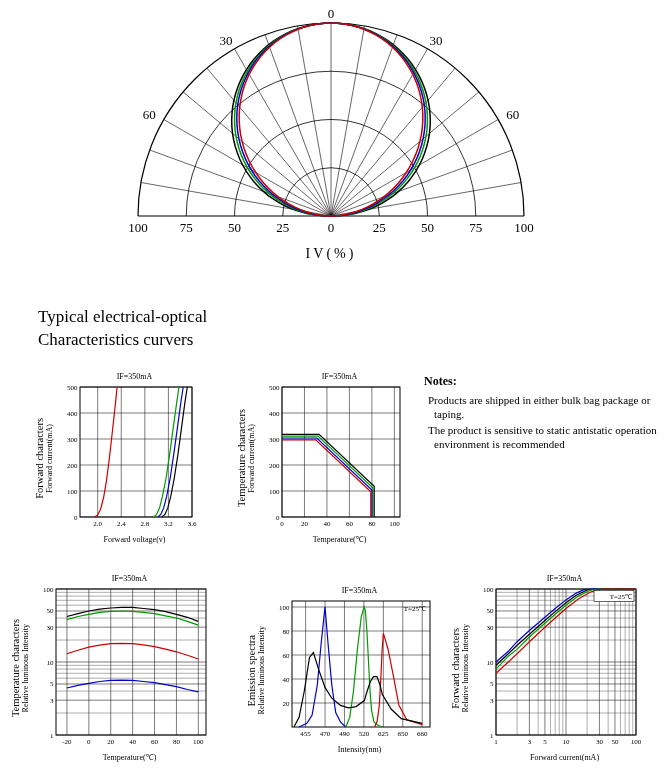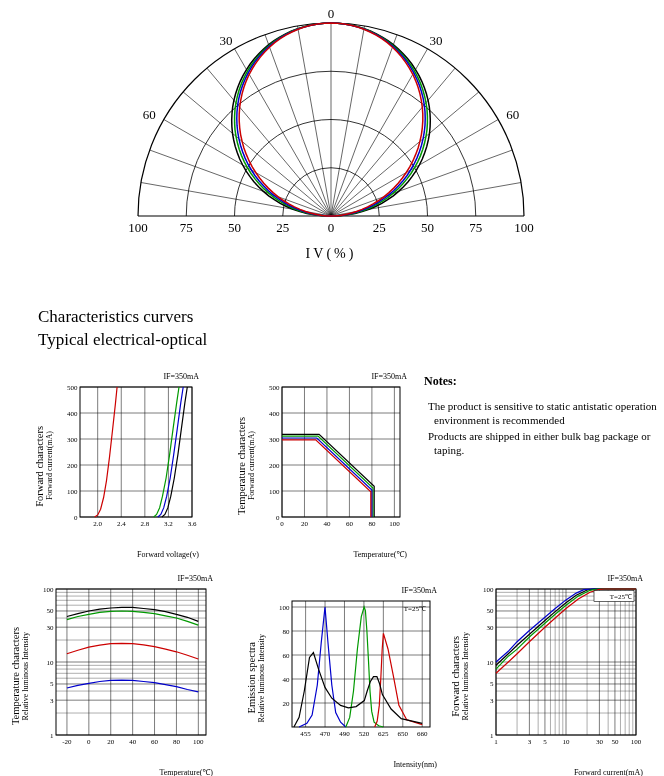--- a/index.html
+++ b/index.html
@@ -7,26 +7,26 @@
   #page{width:664px;height:776px;background:#ffffff;position:relative;
         font-family:"Liberation Serif",serif;color:#000;overflow:hidden}
   .abs{position:absolute}
   #polar-wrap{left:0;top:0;width:664px;height:272px}
   #section-title{left:38px;top:306px;font-size:17px;line-height:1.35}
   .chart-block{position:absolute;display:flex;align-items:center}
   .vtitles{display:flex;flex-direction:row;align-items:center;margin-right:2px}
   .vtext{display:block;writing-mode:vertical-rl;transform:rotate(180deg);white-space:nowrap}
   .vtext.group{font-size:10.5px}
   .vtext.axis{font-size:8px}
-  .plotcol{display:flex;flex-direction:column;align-items:flex-end}
+  .plotcol{display:flex;flex-direction:column;align-items:center}
   .hdr{font-size:8px;height:10px;line-height:10px;padding-left:14px}
-  .xlab{font-size:8px;height:11px;line-height:11px;margin-top:18px;padding-left:14px}
+  .xlab{font-size:8px;height:11px;line-height:11px;margin-top:3px;padding-left:14px}
   svg text{font-family:"Liberation Serif",serif;fill:#000}
   #notes{left:424px;top:374px;width:234px;font-size:11px;line-height:1.3}
-  #notes .notes-title{font-weight:bold;font-size:12px;margin-bottom:9px}
+  #notes .notes-title{font-weight:bold;font-size:12px;margin-bottom:3px}
   #notes p{margin-bottom:2px;padding-left:10px;text-indent:-6px}
 </style>
 </head>
 <body>
 
 <div id="page">
 
   <div class="abs" id="polar-wrap">
     <svg id="polar-svg" width="664" height="272" viewBox="0 0 664 272">
         <path d="M 282.75 216 A 48.25 48.25 0 0 1 379.25 216" fill="none" stroke="#000" stroke-width="0.8"></path>
@@ -67,22 +67,22 @@
         <text x="331" y="232" text-anchor="middle" font-size="13">0</text>
         <text x="379.25" y="232" text-anchor="middle" font-size="13">25</text>
         <text x="427.5" y="232" text-anchor="middle" font-size="13">50</text>
         <text x="475.75" y="232" text-anchor="middle" font-size="13">75</text>
         <text x="524" y="232" text-anchor="middle" font-size="13">100</text>
         <text x="331" y="258" text-anchor="middle" font-size="14" letter-spacing="3px">IV(%)</text>
       </svg>
   </div>
 
   <div class="abs" id="section-title">
+    <div>Typical electrical-optical</div>
     <div>Characteristics curvers</div>
-    <div>Typical electrical-optical</div>
   </div>
 
   <div class="chart-block" style="left:34px;top:372px">
     <div class="vtitles">
       <span class="vtext group">Forward characters</span>
       <span class="vtext axis">Forward current(mA)</span>
     </div>
     <div class="plotcol">
       <div class="hdr">IF=350mA</div>
       <svg class="plot" width="143" height="149" viewBox="0 0 143 149">
@@ -155,22 +155,22 @@
           <path d="M24.0 54.1L60.0 54.1L115.0 106.1L115.0 135.0" fill="none" stroke="#009900" stroke-width="1.2"></path>
           <path d="M24.0 56.0L58.8 56.0L113.9 108.0L113.9 135.0" fill="none" stroke="#0000cc" stroke-width="1.2"></path>
           <path d="M24.0 57.8L57.7 57.8L112.8 109.8L112.8 135.0" fill="none" stroke="#cc0000" stroke-width="1.2"></path>
         </svg>
       <div class="xlab">Temperature(℃)</div>
     </div>
   </div>
 
   <div class="abs" id="notes">
     <div class="notes-title">Notes:</div>
+    <p>Products are shipped in either bulk bag package or taping.</p>
     <p>The product is sensitive to static antistatic operation environment is recommended</p>
-    <p>Products are shipped in either bulk bag package or taping.</p>
   </div>
 
   <div class="chart-block" style="left:10px;top:574px">
     <div class="vtitles">
       <span class="vtext group">Temperature characters</span>
       <span class="vtext axis">Relative luminous Intensity</span>
     </div>
     <div class="plotcol">
       <div class="hdr">IF=350mA</div>
       <svg class="plot" width="181" height="165" viewBox="0 0 181 165">

